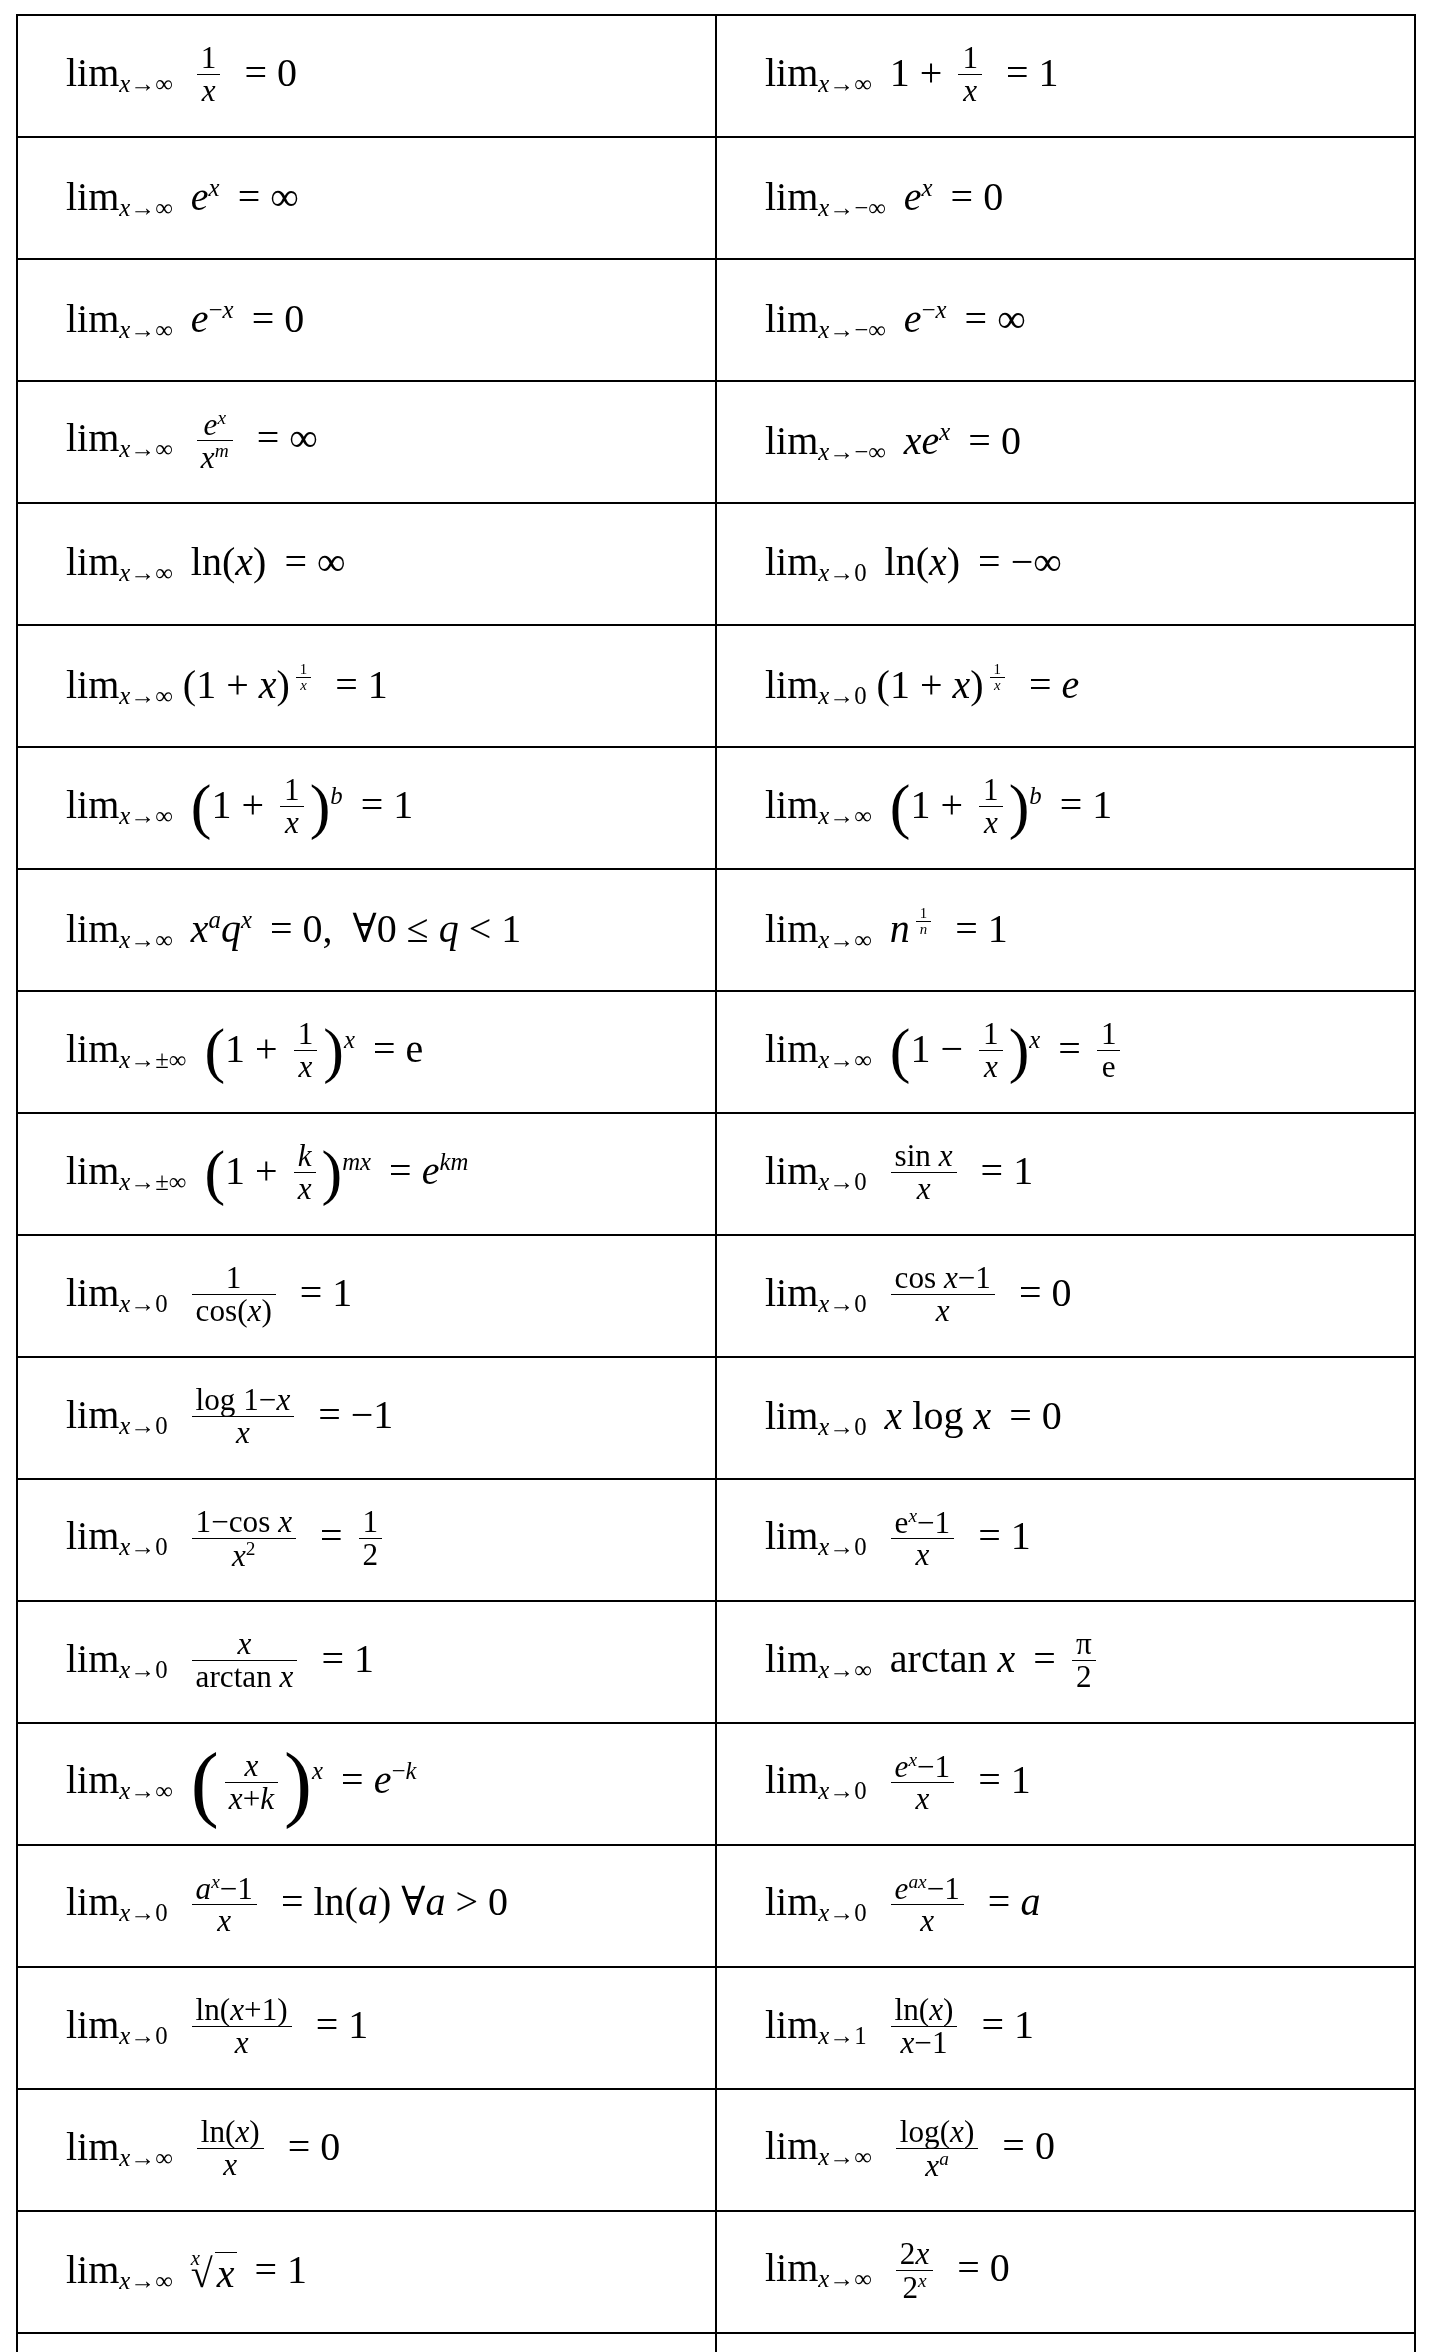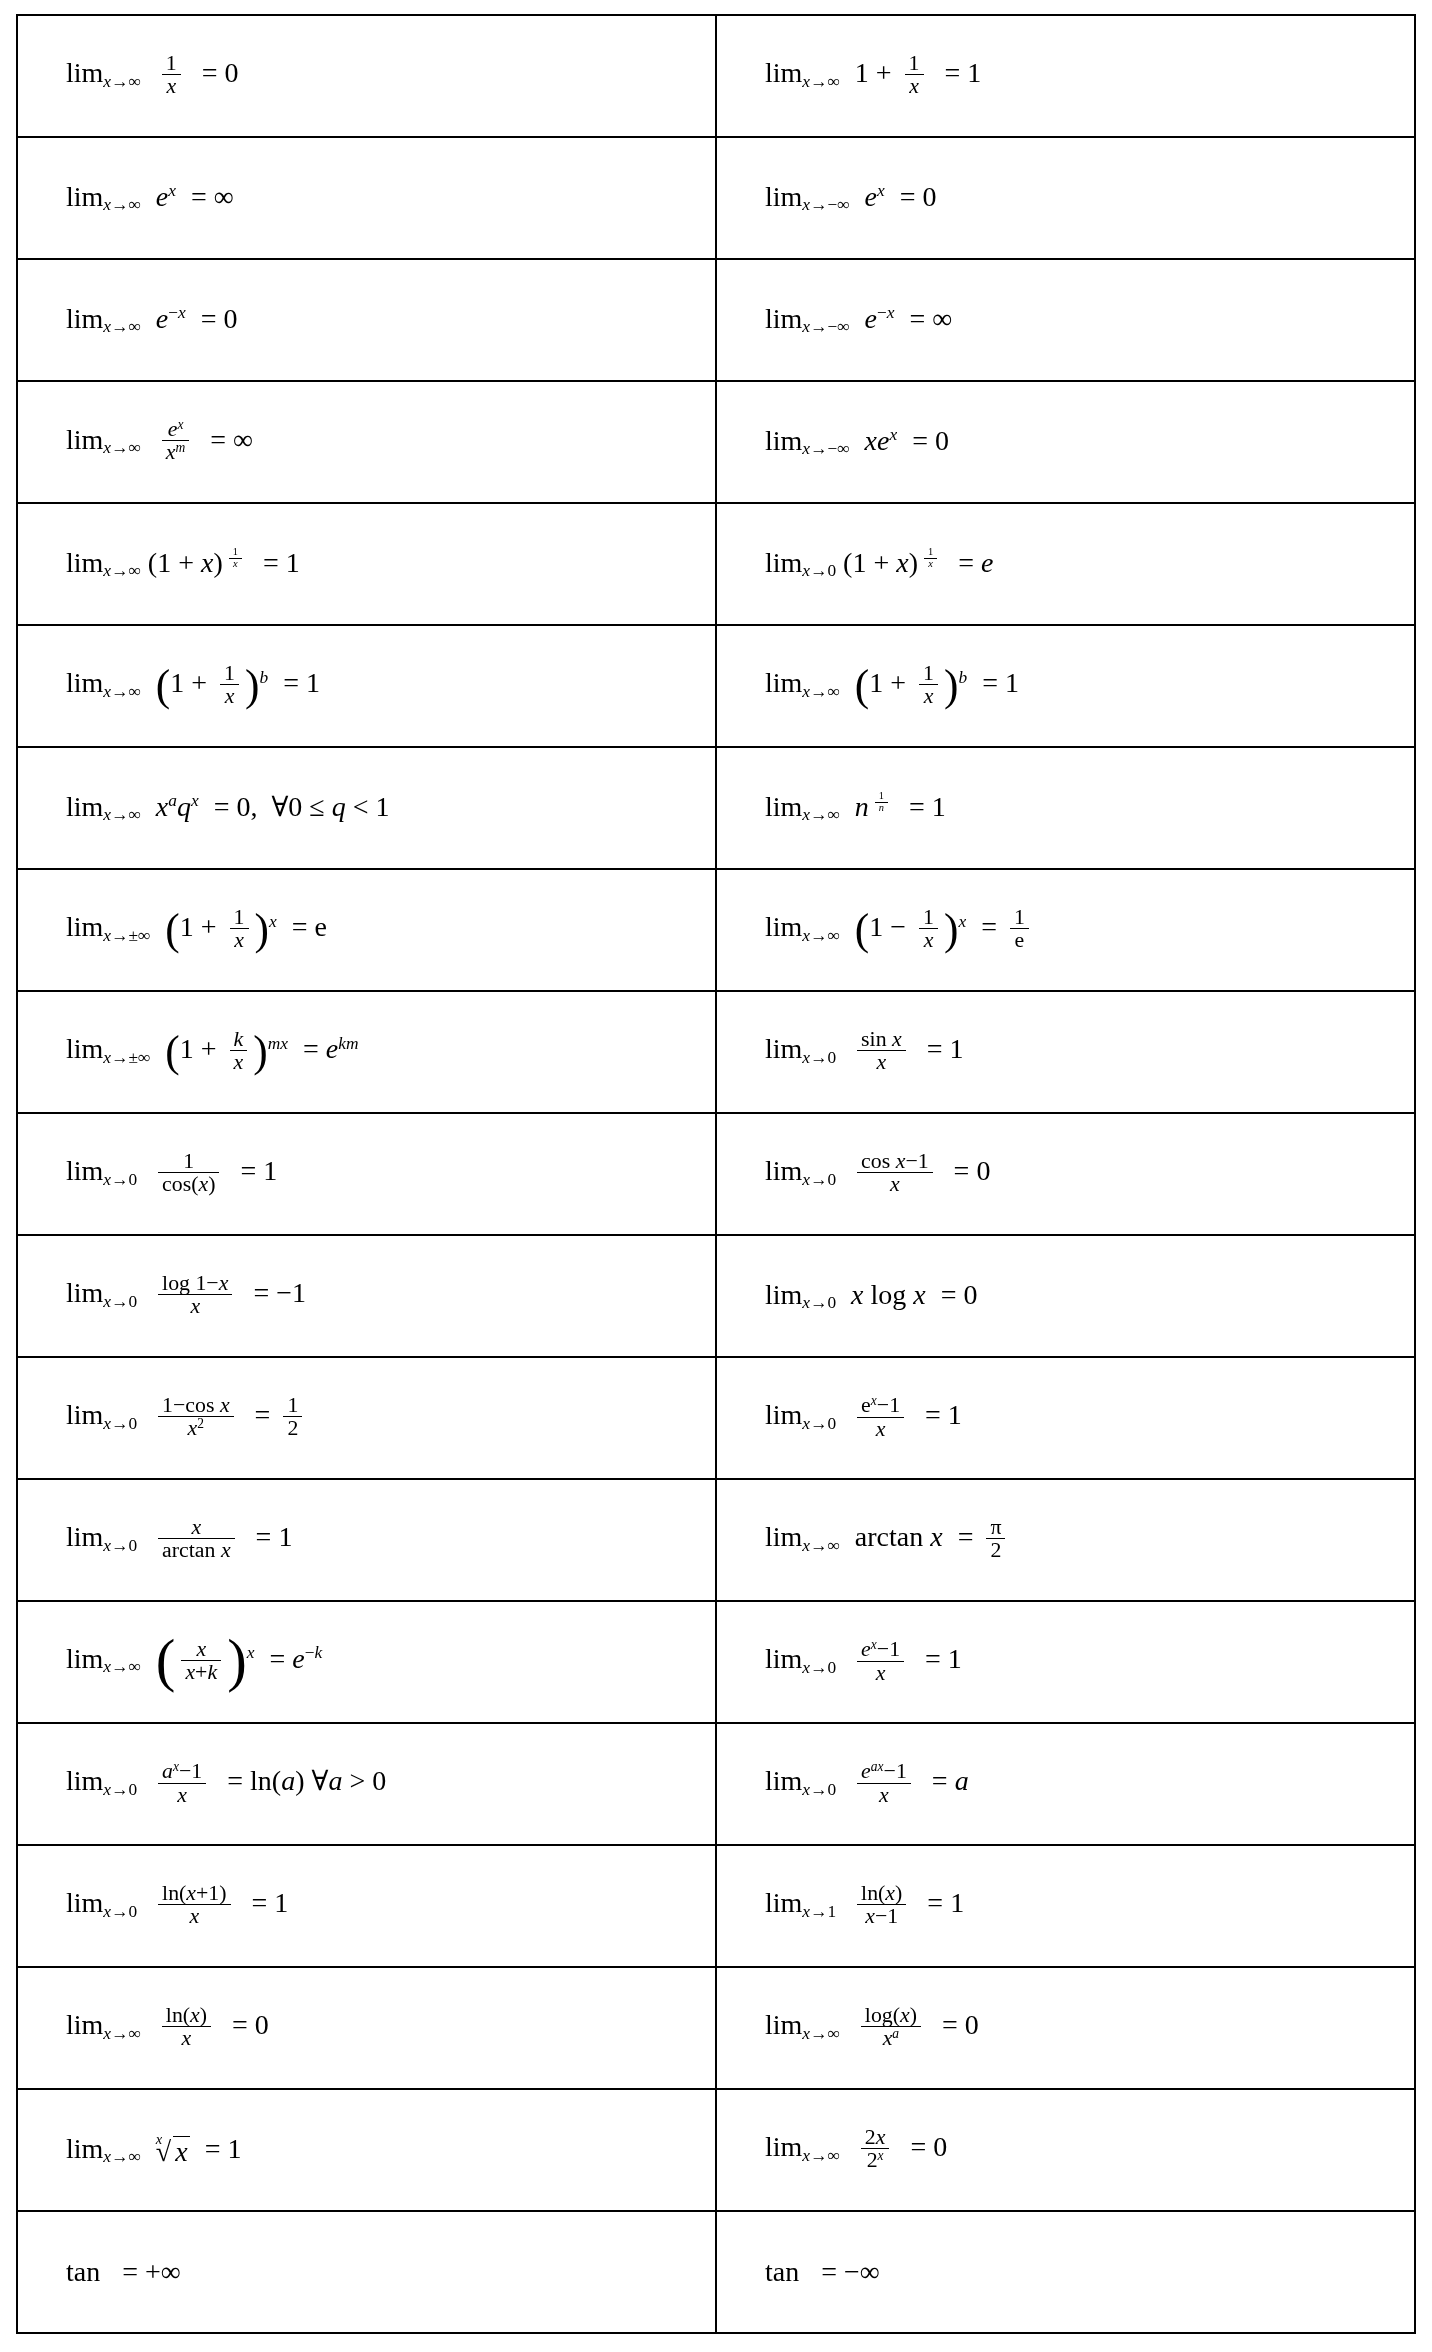--- a/index.html
+++ b/index.html
@@ -22,21 +22,21 @@
     width: 1400px;
     margin: 0 auto;
     table-layout: fixed;
   }
   table.limits-table td {
     border: 2px solid #000000;
     width: 50%;
     height: 108px;
     padding: 6px 40px 6px 48px;
     vertical-align: middle;
-    font-size: 28px;
+    font-size: 40px;
     line-height: 1.05;
     white-space: nowrap;
     overflow: hidden;
   }
   .var { font-style: italic; }
   .lim-inline { font-style: normal; }
   .sub { font-size: 0.62em; vertical-align: -0.25em; }
   .sup { font-size: 0.62em; vertical-align: 0.55em; }
   .frac {
     display: inline-block;
@@ -120,20 +120,30 @@
         <span class="lim-inline">lim</span><span class="sub"><span class="var">x</span>→∞</span><span class="sp"></span>
         <span class="frac"><span class="num"><span class="var">e</span><span class="sup"><span class="var">x</span></span></span><span class="den"><span class="var">x</span><span class="sup"><span class="var">m</span></span></span></span>
         <span class="sp"></span>= ∞
       </td>
       <td>
         <span class="lim-inline">lim</span><span class="sub"><span class="var">x</span>→−∞</span><span class="sp"></span>
         <span class="var">xe</span><span class="sup"><span class="var">x</span></span> <span class="sp"></span>= 0
       </td>
     </tr>
 
+    <tr>
+      <td>
+        <span class="lim-inline">lim</span><span class="sub"><span class="var">x</span>→∞</span><span class="sp"></span>
+        ln(<span class="var">x</span>) <span class="sp"></span>= ∞
+      </td>
+      <td>
+        <span class="lim-inline">lim</span><span class="sub"><span class="var">x</span>→0</span><span class="sp"></span>
+        ln(<span class="var">x</span>) <span class="sp"></span>= −∞
+      </td>
+    </tr>
 
     <tr>
       <td>
         <span class="lim-inline">lim</span><span class="sub"><span class="var">x</span>→∞</span>
         (1 + <span class="var">x</span>)<span class="sup"><span class="frac small"><span class="num">1</span><span class="den"><span class="var">x</span></span></span></span>
         <span class="sp"></span>= 1
       </td>
       <td>
         <span class="lim-inline">lim</span><span class="sub"><span class="var">x</span>→0</span>
         (1 + <span class="var">x</span>)<span class="sup"><span class="frac small"><span class="num">1</span><span class="den"><span class="var">x</span></span></span></span>

